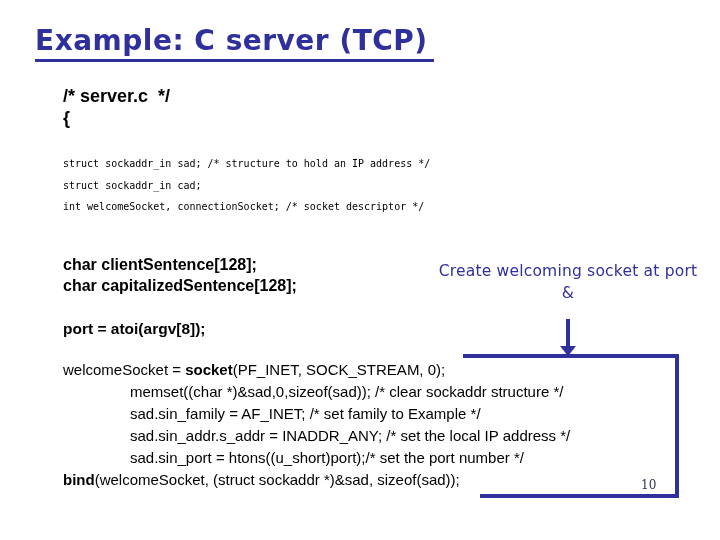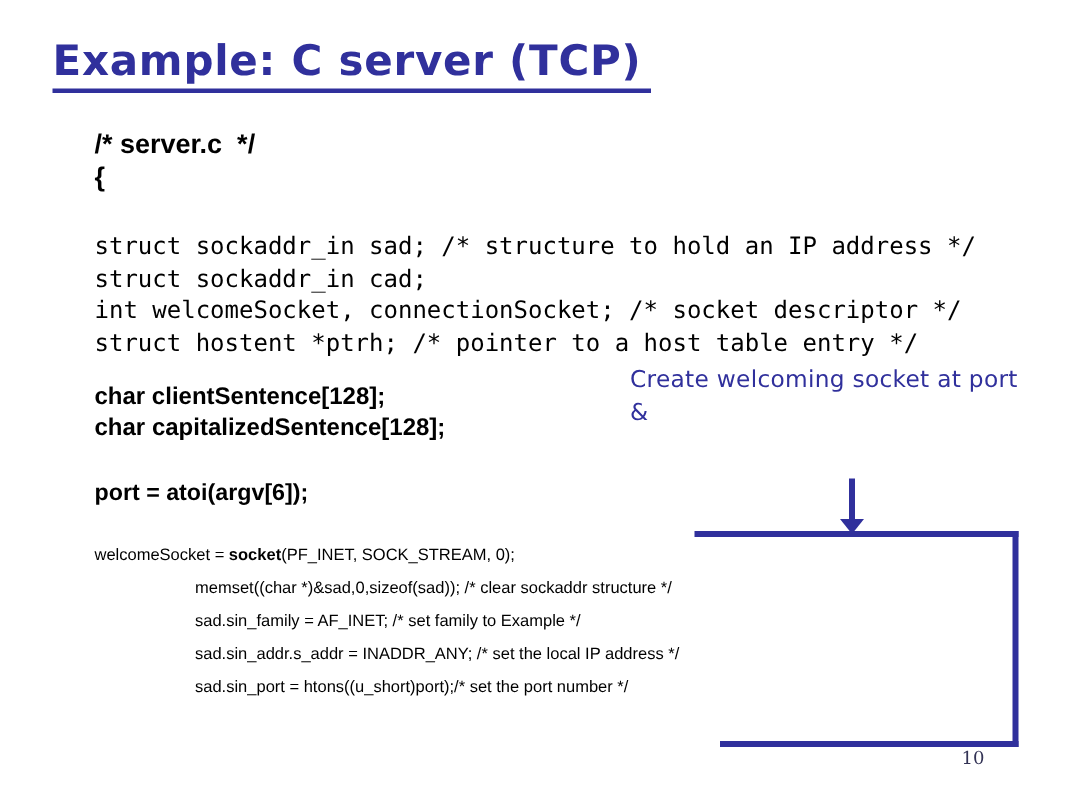--- a/index.html
+++ b/index.html
@@ -30,39 +30,39 @@
   }
   .codeline{white-space:pre;}
   .code1{
     position:absolute;left:63px;top:85px;
     font-size:18px;font-weight:bold;color:var(--code-black);
     line-height:22px;
   }
   .code2{
     position:absolute;left:63px;top:153px;
     font-family:"DejaVu Sans Mono", monospace;
-    font-size:16px;color:var(--code-black);
+    font-size:10px;color:var(--code-black);
     line-height:21.5px;
   }
   .decls{
     position:absolute;left:63px;top:254px;
     font-size:16px;font-weight:bold;color:var(--code-black);
     line-height:21px;
   }
   .decls .reg{font-weight:bold;}
   .portline{
     position:absolute;left:63px;top:320px;
     font-size:15.5px;font-weight:bold;color:var(--code-black);
     white-space:pre;
   }
   .annotation{
-    position:absolute;left:420px;top:243px;width:296px;
+    position:absolute;left:420px;top:261px;width:296px;
     font-family:"DejaVu Sans", sans-serif;
     font-size:15.5px;color:var(--accent-navy);
-    line-height:21.5px;
+    text-align:center;line-height:21.5px;
     letter-spacing:0.2px;
   }
   .arrow-line{
     position:absolute;left:566px;top:319px;
     width:4px;height:28px;background:var(--accent-navy);
   }
   .arrow-head{
     position:absolute;left:560px;top:346px;
     width:0;height:0;
     border-left:8px solid transparent;
@@ -74,72 +74,72 @@
     width:212px;height:140px;
     border-top:4px solid var(--accent-navy);
     border-right:4px solid var(--accent-navy);
   }
   .box-bottom{
     position:absolute;left:480px;top:494px;
     width:199px;height:4px;background:var(--accent-navy);
   }
   .code3{
     position:absolute;left:63px;top:359px;
-    font-size:11px;color:var(--code-black);
+    font-size:15px;color:var(--code-black);
     line-height:22px;
     z-index:2;
   }
   .code3 .indent{padding-left:67px;}
   .code3 .kw{font-weight:bold;}
   .pagenum{
-    position:absolute;left:641px;top:498px;
+    position:absolute;left:641px;top:478px;
     font-family:"DejaVu Serif", serif;
     font-size:12px;color:var(--pagenum-color);
   }
 </style>
 </head>
 <body>
 
 <div class="slide">
 
   <div class="title">Example: C server (TCP)</div>
 
   <div class="code1">
     <div class="codeline">/* server.c  */</div>
     <div class="codeline">{</div>
   </div>
 
   <div class="code2">
     <div class="codeline">struct sockaddr_in sad; /* structure to hold an IP address */</div>
     <div class="codeline">struct sockaddr_in cad;</div>
     <div class="codeline">int welcomeSocket, connectionSocket; /* socket descriptor */</div>
-    <div class="codeline">struct hostent *ptrh; /* pointer to a host table entry */</div>
   </div>
 
   <div class="decls">
     <div class="codeline">char clientSentence[128];</div>
     <div class="codeline"><span>char </span><span class="reg">capitalized</span><span>Sentence[128];</span></div>
   </div>
 
-  <div class="portline">port = atoi(argv[6]);</div>
+  <div class="portline">port = atoi(argv[8]);</div>
 
   <div class="annotation">
     <div>Create welcoming socket at port</div>
     <div>&amp;</div>
   </div>
 
   <div class="arrow-line"></div>
   <div class="arrow-head"></div>
 
   <div class="box-frame"></div>
   <div class="box-bottom"></div>
 
   <div class="code3">
     <div class="codeline"><span>welcomeSocket = </span><span class="kw">socket</span><span>(PF_INET, SOCK_STREAM, 0);</span></div>
     <div class="codeline indent">memset((char *)&amp;sad,0,sizeof(sad)); /* clear sockaddr structure */</div>
     <div class="codeline indent">sad.sin_family = AF_INET; /* set family to Example */</div>
     <div class="codeline indent">sad.sin_addr.s_addr = INADDR_ANY; /* set the local IP address */</div>
     <div class="codeline indent">sad.sin_port = htons((u_short)port);/* set the port number */</div>
+    <div class="codeline"><span class="kw">bind</span><span>(welcomeSocket, (struct sockaddr *)&amp;sad, sizeof(sad));</span></div>
   </div>
 
   <div class="pagenum">10</div>
 
 </div>
 
 </body></html>

